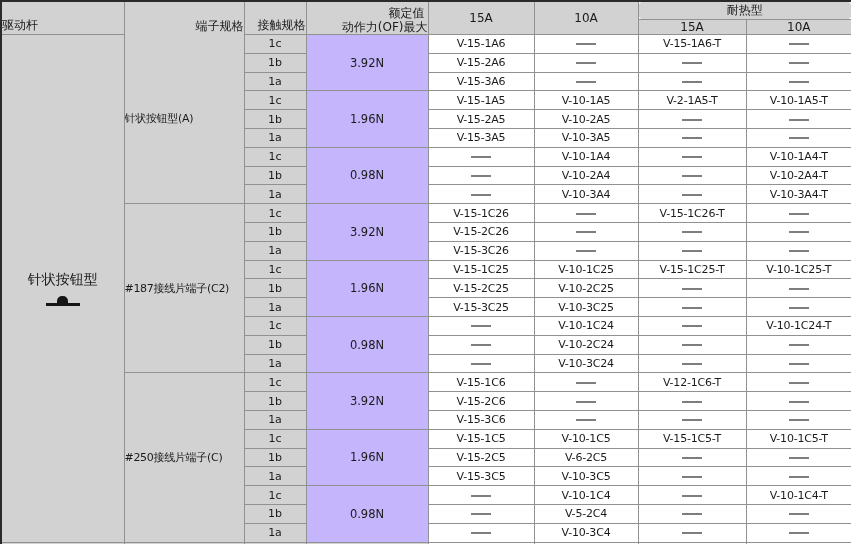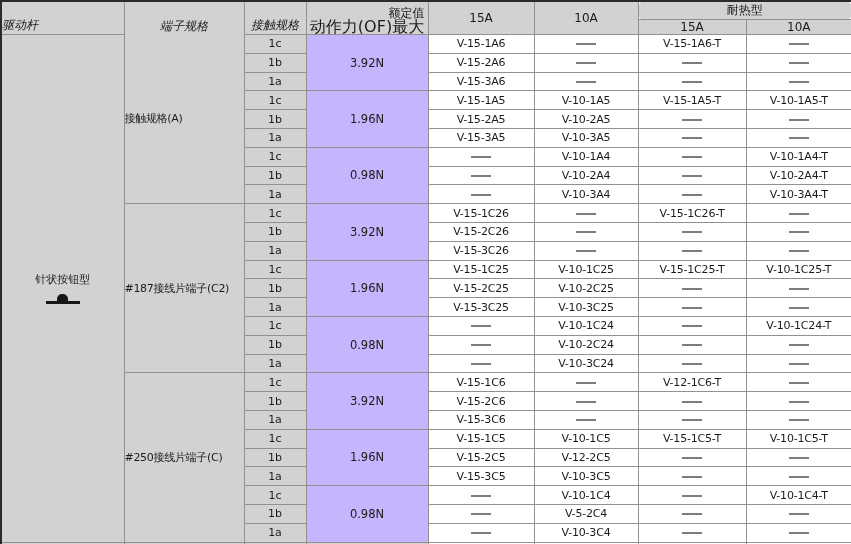--- a/index.html
+++ b/index.html
@@ -11,47 +11,47 @@
     border-collapse:collapse; table-layout:fixed; width:851px;
     border:2px solid #2a2a2a;
   }
   table.spec th, table.spec td {
     border:1px solid #919191; padding:0; color:#1b1b1b;
     overflow:hidden;
   }
   
   thead th { background:#d2d2d2; font-weight:normal; font-size:12px; }
   tr.hr1 { height:15px; } tr.hr2 { height:15px; }
-  th.h-band { border-right:hidden; border-left:hidden; border-bottom:hidden; vertical-align:bottom;font-style:italic; }
+  th.h-band { border-right:hidden; border-left:hidden; border-bottom:hidden; vertical-align:bottom; }
   th.h-lever { text-align:left; padding:0 0 2px 4px; }
-  th.h-terminal, th.h-contact { text-align:center; padding-bottom:2px; }
+  th.h-terminal, th.h-contact { text-align:right; padding-bottom:2px; }
   th.h-force { border-left:hidden; border-bottom:hidden; vertical-align:top; padding:0; }
   th.h-force .rated-line { text-align:right; font-size:12px; padding:5px 3px 0 0; line-height:13px; }
-  th.h-force .force-line { text-align:center; font-size:16px; line-height:14px; }
+  th.h-force .force-line { text-align:right; font-size:12px; line-height:14px; }
   th.h-amp { text-align:center; vertical-align:middle; font-size:12px; }
   th.h-heat { text-align:center; font-size:12px;border-radius:7px; }
   th.h-heat-sub { text-align:center; font-size:12px; }
   
   tbody tr { height:18.8px; }
   td.gray { background:#d2d2d2; }
   td.lever-td {
     background:#d2d2d2; text-align:center; vertical-align:middle;
     border-top:hidden;
   }
   td.terminal-td {
     background:#d2d2d2; font-size:11px; text-align:left;
     padding-left:2px; white-space:nowrap; letter-spacing:-0.3px;
   }
   td.terminal-td.no-top { border-top:hidden; }
   td.contact-td { background:#d2d2d2; font-size:11px; text-align:center;margin-left:41px; }
   td.force-td { background:#c4b5fd; font-size:11.5px; text-align:center; }
   td.model-td { background:#ffffff; font-size:11px; text-align:center; letter-spacing:-0.2px; }
   .dash { display:inline-block; width:20px; height:2px; background:#7e7e7e; vertical-align:middle; }
   
-  .lever-label { font-size:11px; margin-bottom:7px; }
+  .lever-label { font-size:14px; margin-bottom:7px; }
   .plunger-icon { width:40px; margin:0 auto; }
   .plunger-pin { width:11px; height:7px; background:#161616; border-radius:5px 5px 0 0; margin:0 auto; }
   .plunger-base { width:34px; height:3px; background:#161616; margin:0 auto; }
   
   tr.partial { height:12px; }
   tr.partial td { border-top:1px solid #4a4a4a; }
 </style>
 </head>
 <body>
 
@@ -87,21 +87,21 @@
     </thead>
     <tbody id="spec-body">
         <tr>
           <td class="lever-td" rowspan="27">
             <div class="lever-label">针状按钮型</div>
             <div class="plunger-icon">
               <div class="plunger-pin"></div>
               <div class="plunger-base"></div>
             </div>
           </td>
-          <td class="terminal-td no-top" rowspan="9">接触规格(A)</td>
+          <td class="terminal-td no-top" rowspan="9">针状按钮型(A)</td>
           <td class="contact-td">1c</td>
           <td class="force-td" rowspan="3">3.92N</td>
           <td class="model-td">V-15-1A6</td>
           <td class="model-td"><span class="dash"></span></td>
           <td class="model-td">V-15-1A6-T</td>
           <td class="model-td"><span class="dash"></span></td>
         </tr>
         <tr>
           <td class="contact-td">1b</td>
           <td class="model-td">V-15-2A6</td>
@@ -114,21 +114,21 @@
           <td class="model-td">V-15-3A6</td>
           <td class="model-td"><span class="dash"></span></td>
           <td class="model-td"><span class="dash"></span></td>
           <td class="model-td"><span class="dash"></span></td>
         </tr>
         <tr>
           <td class="contact-td">1c</td>
           <td class="force-td" rowspan="3">1.96N</td>
           <td class="model-td">V-15-1A5</td>
           <td class="model-td">V-10-1A5</td>
-          <td class="model-td">V-15-1A5-T</td>
+          <td class="model-td">V-2-1A5-T</td>
           <td class="model-td">V-10-1A5-T</td>
         </tr>
         <tr>
           <td class="contact-td">1b</td>
           <td class="model-td">V-15-2A5</td>
           <td class="model-td">V-10-2A5</td>
           <td class="model-td"><span class="dash"></span></td>
           <td class="model-td"><span class="dash"></span></td>
         </tr>
         <tr>
@@ -254,21 +254,21 @@
           <td class="contact-td">1c</td>
           <td class="force-td" rowspan="3">1.96N</td>
           <td class="model-td">V-15-1C5</td>
           <td class="model-td">V-10-1C5</td>
           <td class="model-td">V-15-1C5-T</td>
           <td class="model-td">V-10-1C5-T</td>
         </tr>
         <tr>
           <td class="contact-td">1b</td>
           <td class="model-td">V-15-2C5</td>
-          <td class="model-td">V-12-2C5</td>
+          <td class="model-td">V-6-2C5</td>
           <td class="model-td"><span class="dash"></span></td>
           <td class="model-td"><span class="dash"></span></td>
         </tr>
         <tr>
           <td class="contact-td">1a</td>
           <td class="model-td">V-15-3C5</td>
           <td class="model-td">V-10-3C5</td>
           <td class="model-td"><span class="dash"></span></td>
           <td class="model-td"><span class="dash"></span></td>
         </tr>

